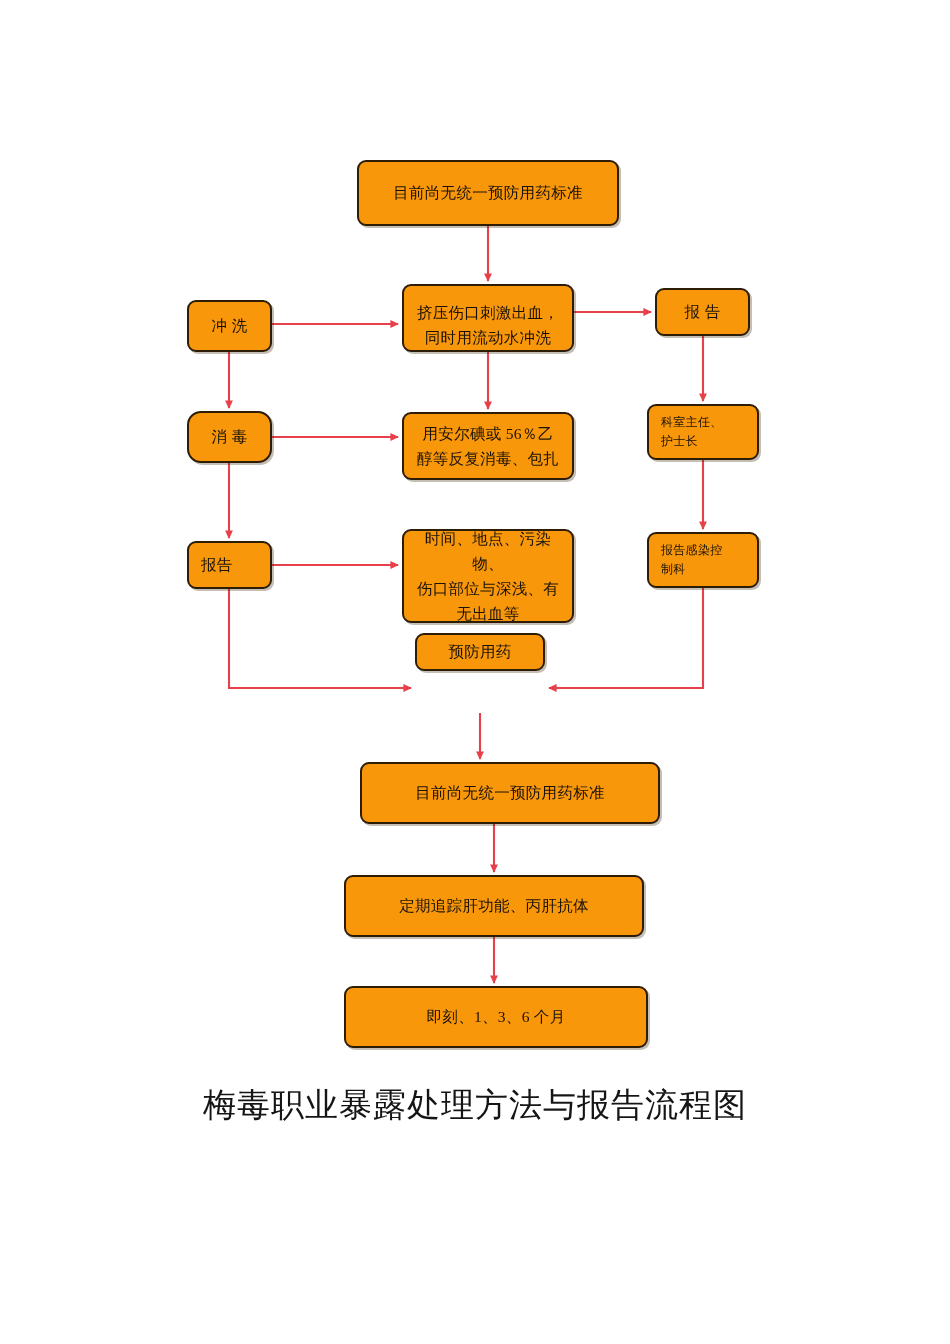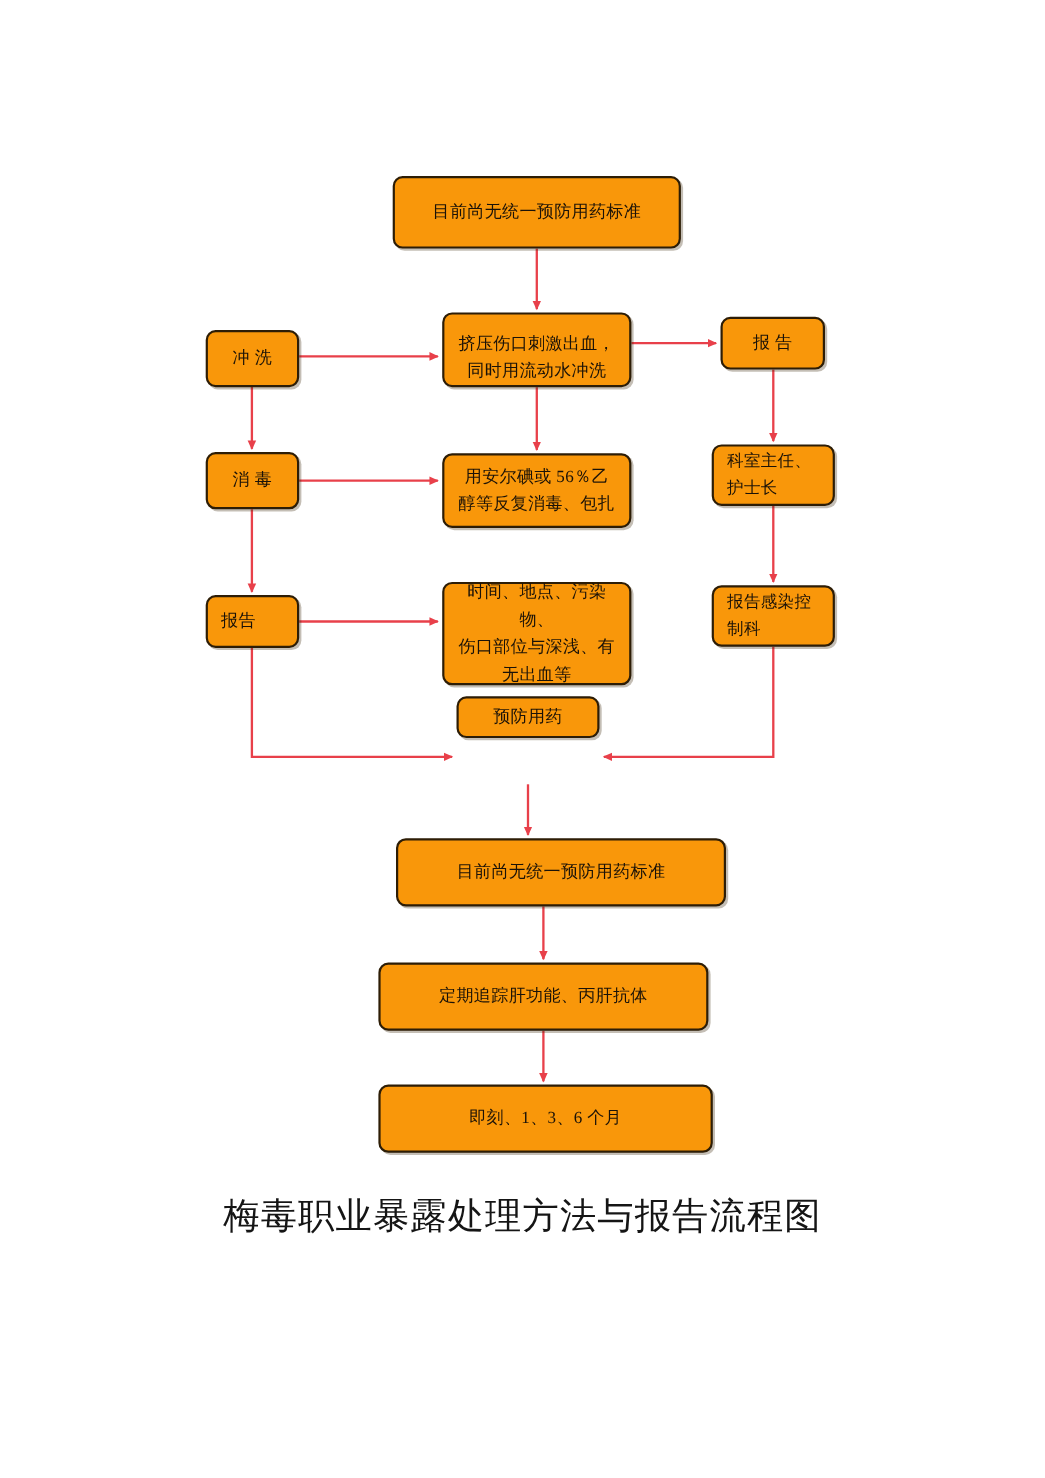--- a/index.html
+++ b/index.html
@@ -40,28 +40,28 @@
     color: #1a1208;
     font-family: "Liberation Serif", "DejaVu Serif", serif;
     font-size: 15.5px;
     line-height: 1.62;
     letter-spacing: 0.3px;
     white-space: pre-line;
     padding: 0 8px;
   }
   .node.left-align .txt { text-align: left; padding-left: 12px; }
   .node.spaced .txt { letter-spacing: 0.4px; }
-  .node.small .txt { font-size: 15px; }
+  .node.small .txt { font-size: 12px; }
 
   
   #n-top      { left: 357px; top: 160px;  width: 262px; height: 66px; }
   #n-wash     { left: 187px; top: 300px;  width: 85px;  height: 52px; }
   #n-squeeze  { left: 402px; top: 284px;  width: 172px; height: 68px; align-items: flex-end; }
   #n-report1  { left: 655px; top: 288px;  width: 95px;  height: 48px; }
-  #n-disinf   { left: 187px; top: 411px;  width: 85px;  height: 52px; }
+  #n-disinf   { left: 187px; top: 411px;  width: 85px;  height: 52px; border-radius: 14px; }
   #n-iodine   { left: 402px; top: 412px;  width: 172px; height: 68px; }
   #n-head     { left: 647px; top: 404px;  width: 112px; height: 56px; }
   #n-report2  { left: 187px; top: 541px;  width: 85px;  height: 48px; }
   #n-detail   { left: 402px; top: 529px;  width: 172px; height: 94px; }
   #n-infctrl  { left: 647px; top: 532px;  width: 112px; height: 56px; align-items: center; }
   #n-prophy   { left: 415px; top: 633px;  width: 130px; height: 38px; }
   #n-nostd    { left: 360px; top: 762px;  width: 300px; height: 62px; }
   #n-follow   { left: 344px; top: 875px;  width: 300px; height: 62px; }
   #n-times    { left: 344px; top: 986px;  width: 304px; height: 62px; }
 

